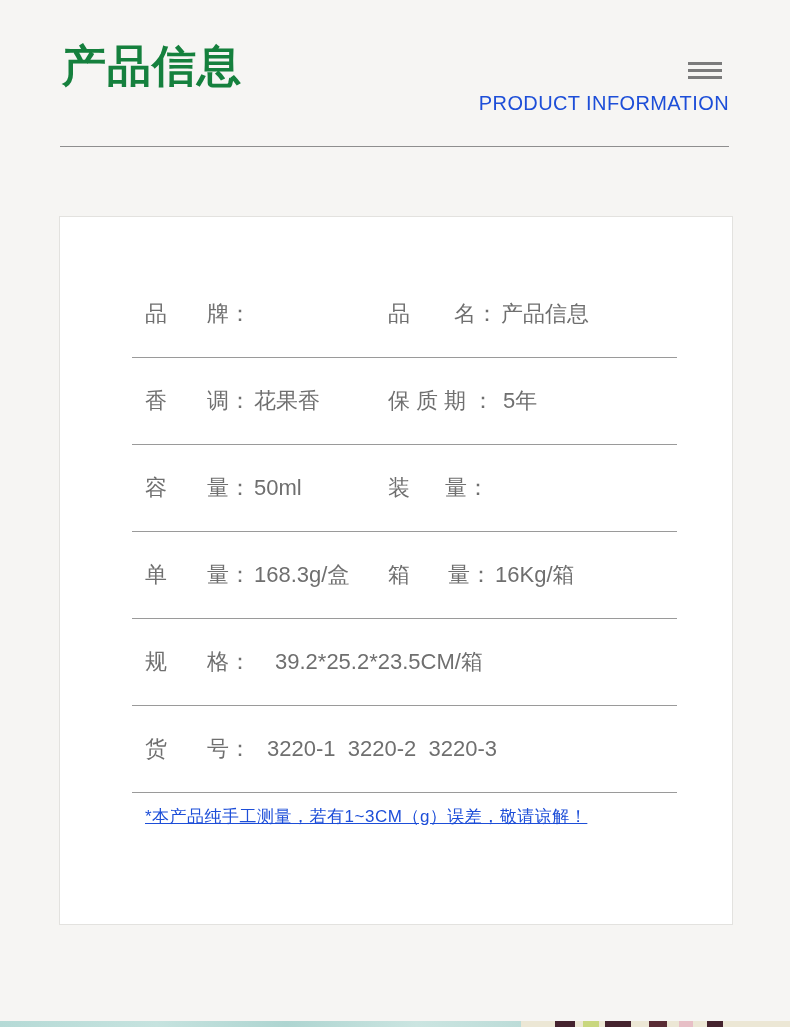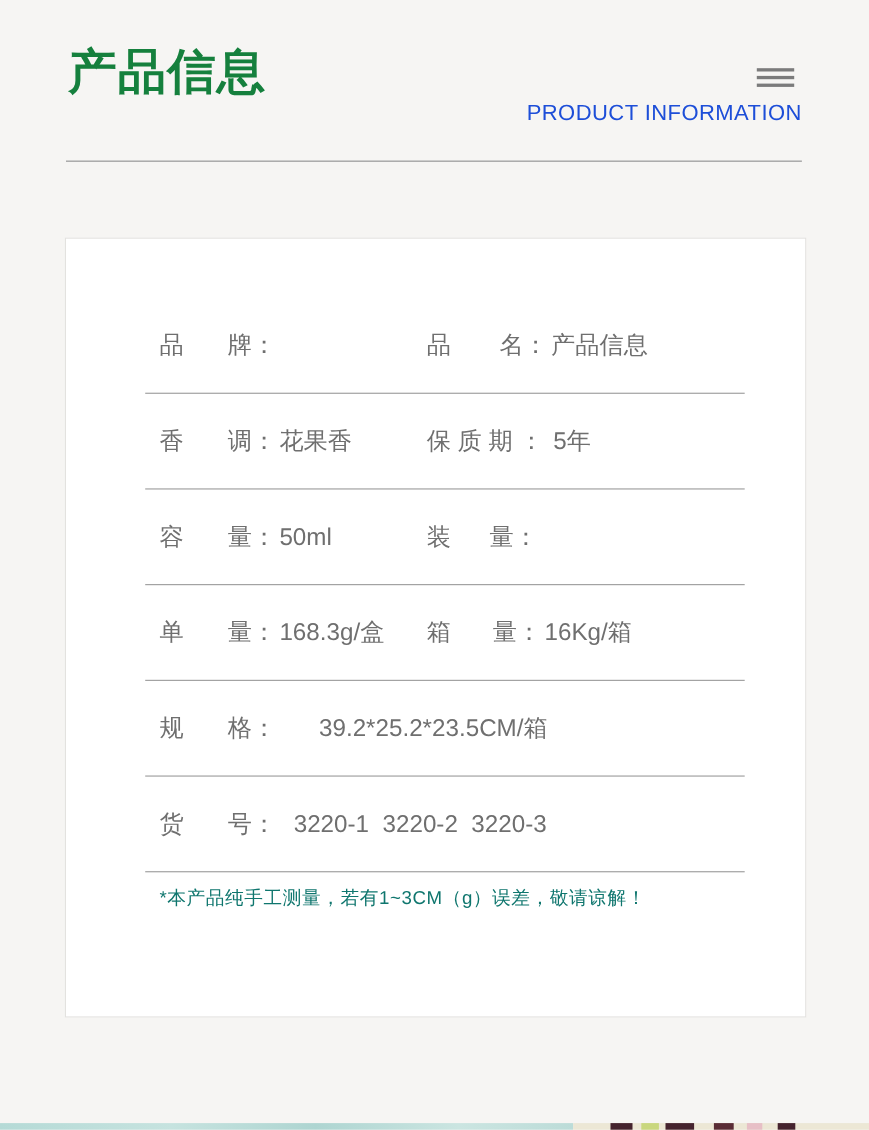--- a/index.html
+++ b/index.html
@@ -78,35 +78,36 @@
     display: inline-flex;
     justify-content: space-between;
     flex-shrink: 0;
   }
   .lw  { width: 106px; }
   .rw110 { width: 110px; }
   .rw101 { width: 101px; }
   .rw104 { width: 104px; }
   .lbl3 { letter-spacing: 6px; flex-shrink: 0; }
   .val { margin-left: 3px; }
-  .val2 { margin-left: 39px; }
+  .val2 { margin-left: 24px; }
   .pre { white-space: pre; margin-left: 16px; }
   .rgroup {
     position: absolute;
     left: 256px;
     top: 0;
     height: 100%;
     display: flex;
     align-items: center;
   }
   .note {
     padding: 12px 0 0 13px;
     font-size: 17px;
-    color: #0f766e;
+    color: #1d4ed8;
     letter-spacing: 0.5px;
+    text-decoration: underline;
   }
 
   
   .strip {
     position: absolute;
     left: 0;
     bottom: 0;
     width: 790px;
     height: 6px;
     display: flex;

